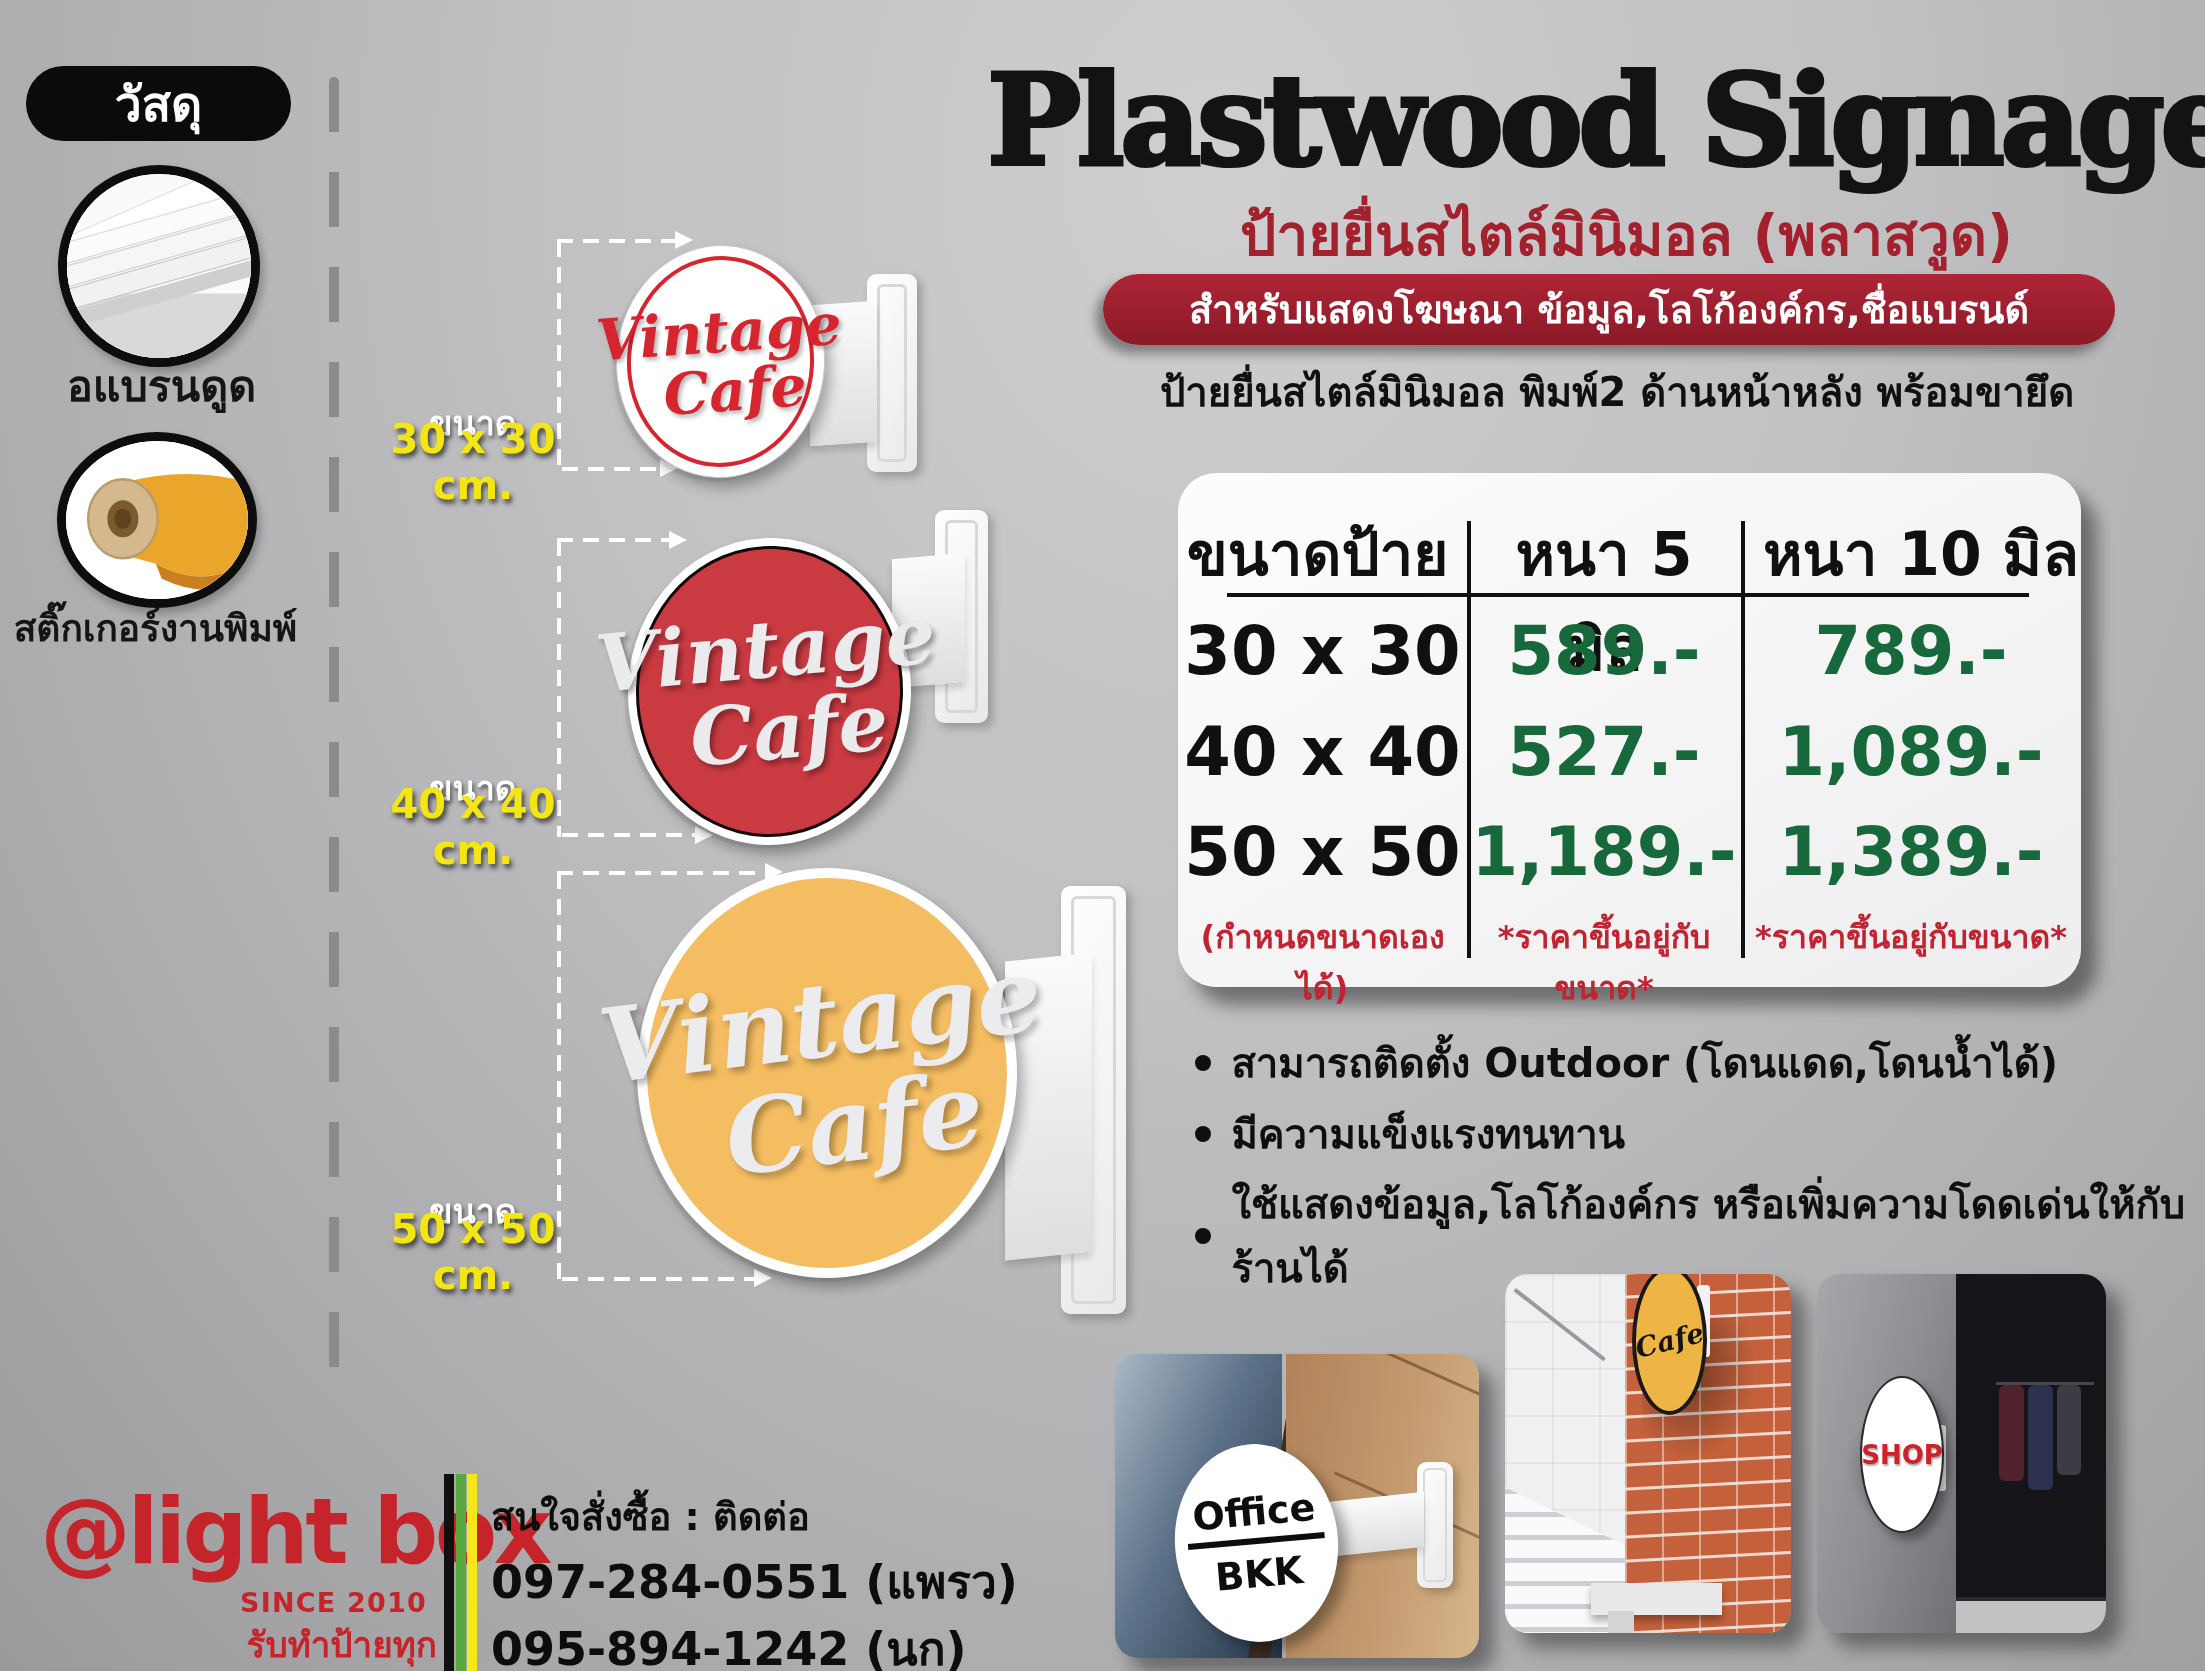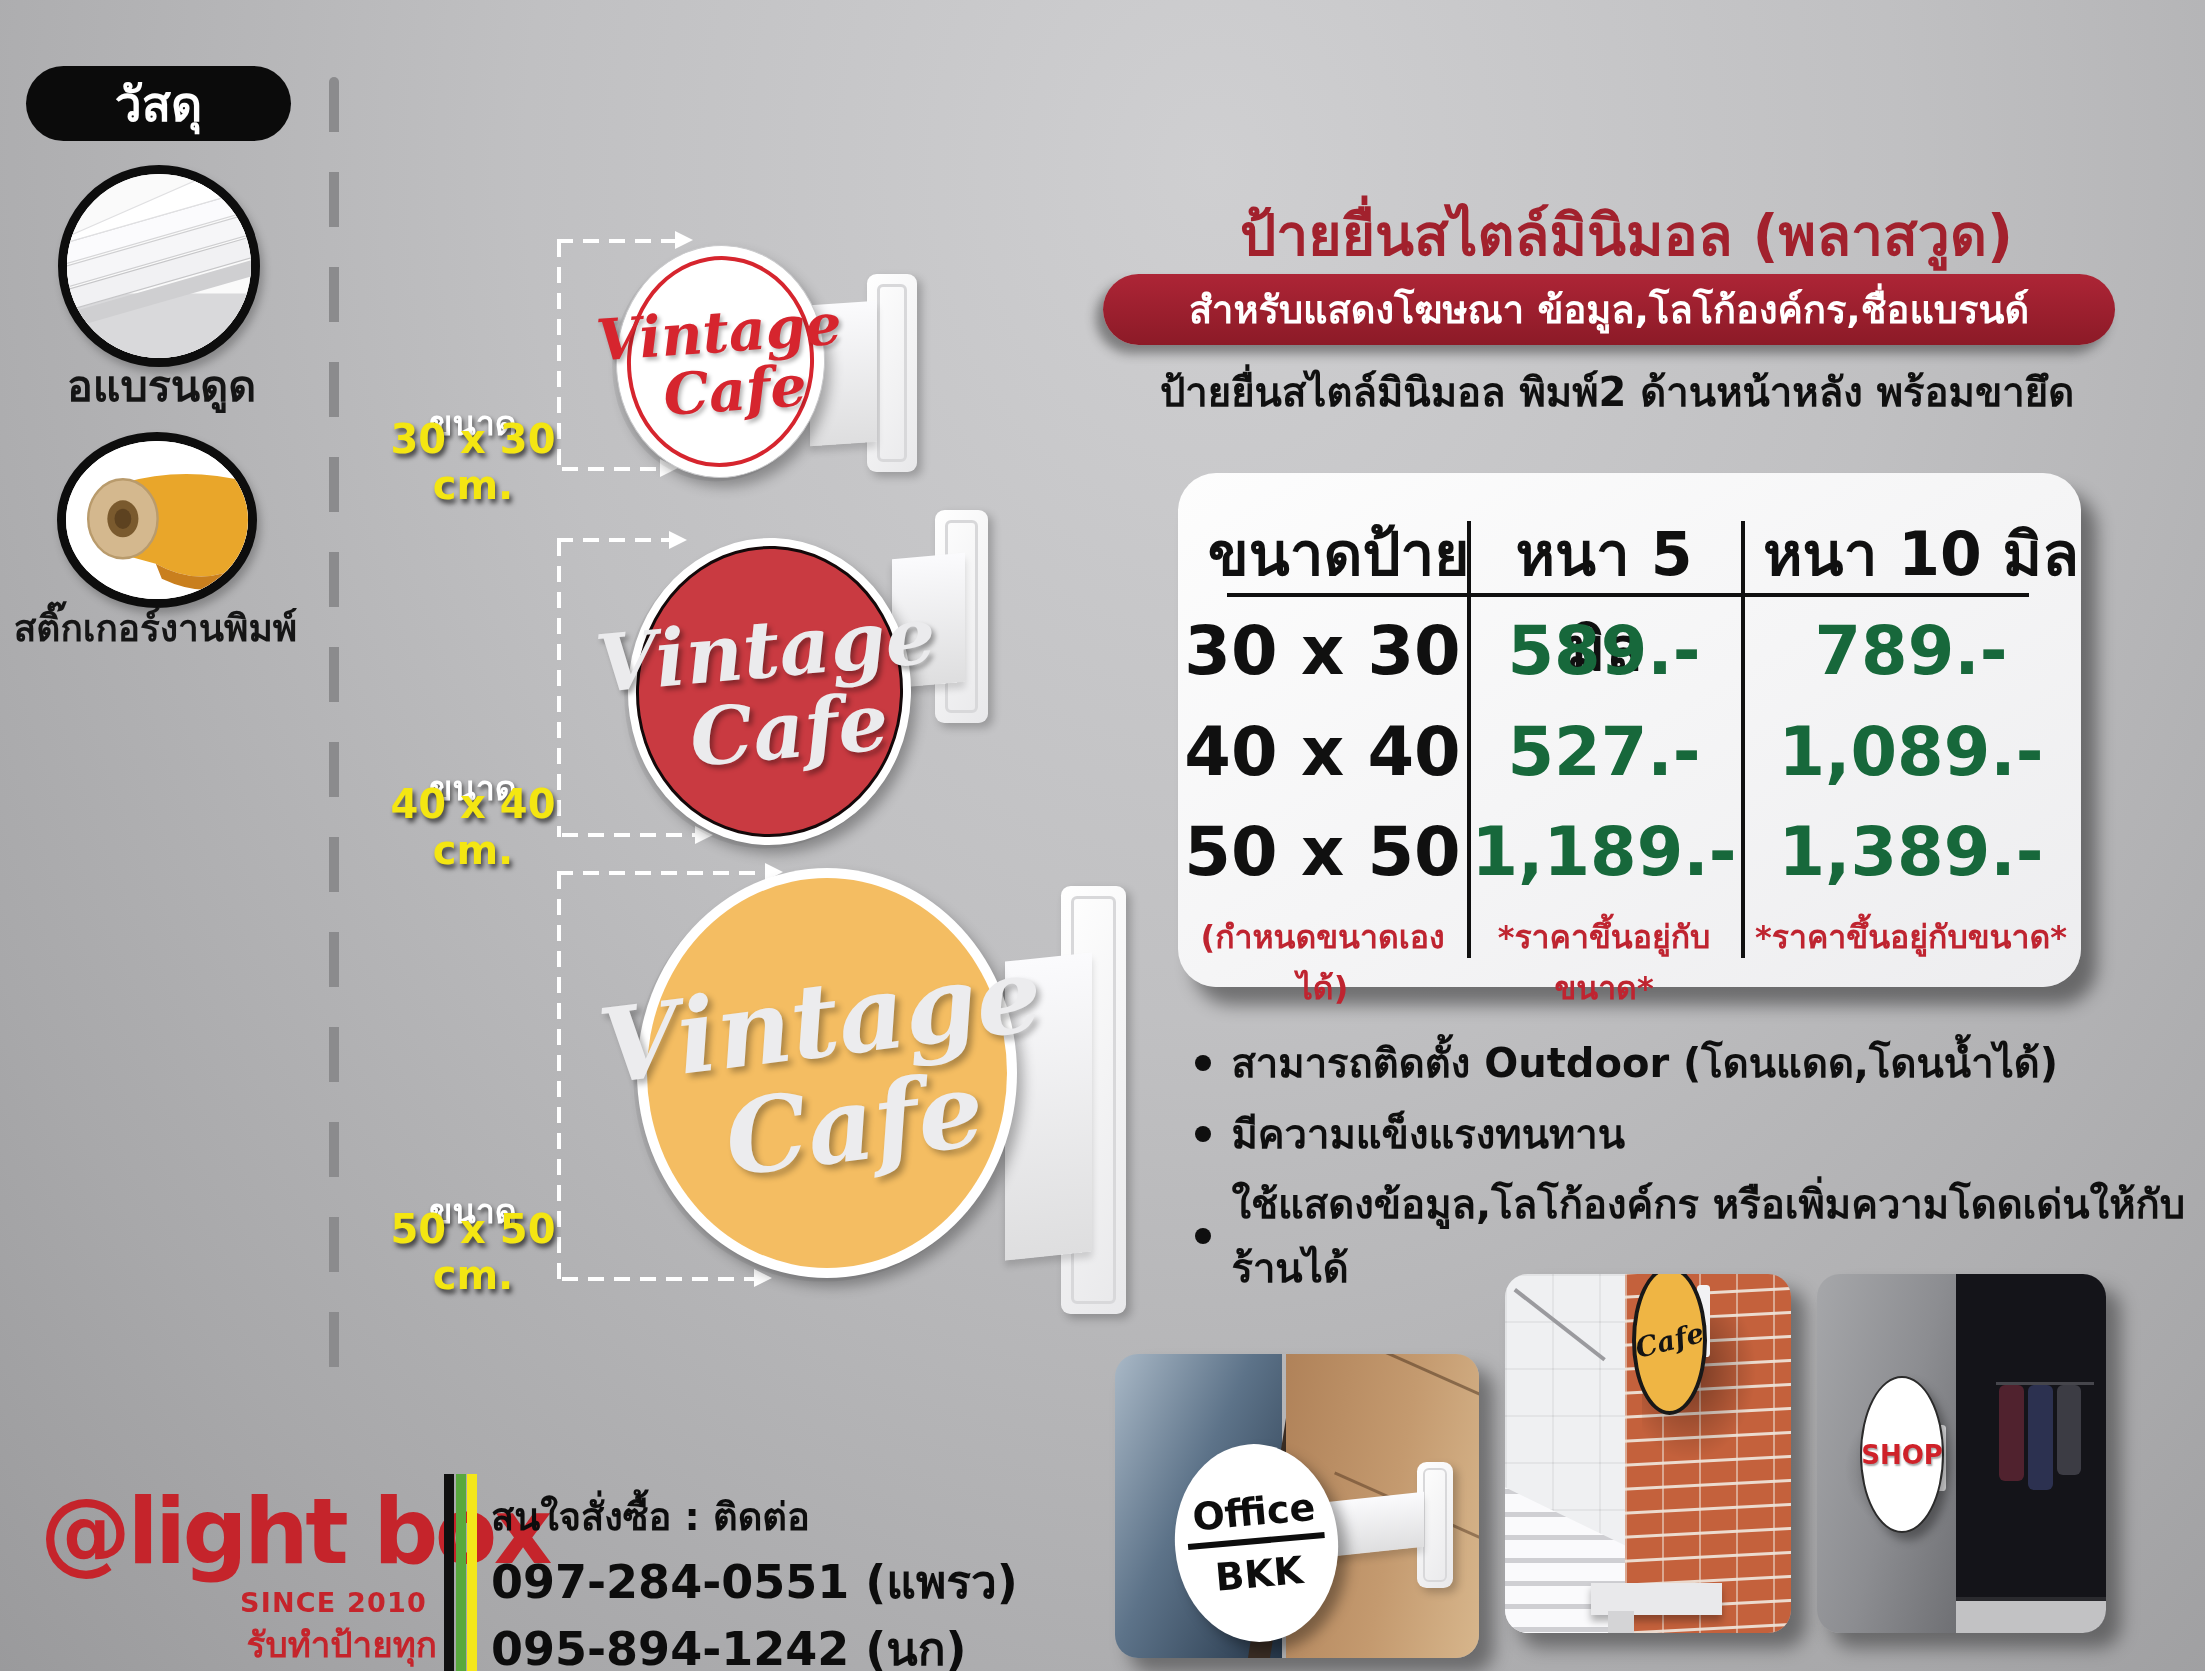--- a/index.html
+++ b/index.html
@@ -170,36 +170,39 @@
   <div class="abs sign" style="left:637px;top:868px;width:380px;height:410px;">
     <div class="ring" style="inset:9.6px;background:#f4bd62;"></div>
     <div class="ctr" style="position:absolute;inset:0;flex-direction:column;">
       <div class="script" style="font-size:103px;color:#ececee;text-shadow:3.6px 4.8px 6px rgba(0,0,0,.3);">
         <div>Vintage</div>
         <div style="margin-left:42px;">Cafe</div>
       </div>
     </div>
   </div>
 
+  <div class="abs ctr" style="left:1018px;top:36px;width:1187px;height:168px;">
+    <span class="title">Plastwood Signage</span>
+  </div>
   <div class="abs ctr" style="left:1048px;top:202px;width:1157px;height:66px;">
     <span class="subtitle">ป้ายยื่นสไตล์มินิมอล (พลาสวูด)</span>
   </div>
   <div class="abs ctr banner" style="left:1103px;top:274px;width:1012px;height:71px;">
     <span>สำหรับแสดงโฆษณา ข้อมูล,โลโก้องค์กร,ชื่อแบรนด์</span>
   </div>
   <div class="abs ctr" style="left:1078px;top:365px;width:1078px;height:54px;">
     <span class="tagline">ป้ายยื่นสไตล์มินิมอล พิมพ์2 ด้านหน้าหลัง พร้อมขายึด</span>
   </div>
 
   <div class="abs card" style="left:1178px;top:473px;width:903px;height:514px;">
     <div class="vline" style="left:289px;"></div>
     <div class="vline" style="left:563px;"></div>
     <div class="hline" style="left:49px;top:120px;width:802px;"></div>
 
-    <div class="cell thead" style="left:0;top:33px;width:279px;padding-left:21px;">ขนาดป้าย</div>
+    <div class="cell thead" style="left:0;top:33px;width:279px;">ขนาดป้าย</div>
     <div class="cell thead" style="left:289px;top:33px;width:274px;">หนา 5 มิล</div>
     <div class="cell thead" style="left:563px;top:33px;width:360px;">หนา 10 มิล</div>
 
     <div class="cell trow tsize" style="left:0;top:139px;width:289px;">30 x 30</div>
     <div class="cell trow tprice" style="left:289px;top:139px;width:274px;">589.-</div>
     <div class="cell trow tprice" style="left:563px;top:139px;width:340px;">789.-</div>
 
     <div class="cell trow tsize" style="left:0;top:240px;width:289px;">40 x 40</div>
     <div class="cell trow tprice" style="left:289px;top:240px;width:274px;">527.-</div>
     <div class="cell trow tprice" style="left:563px;top:240px;width:340px;">1,089.-</div>

